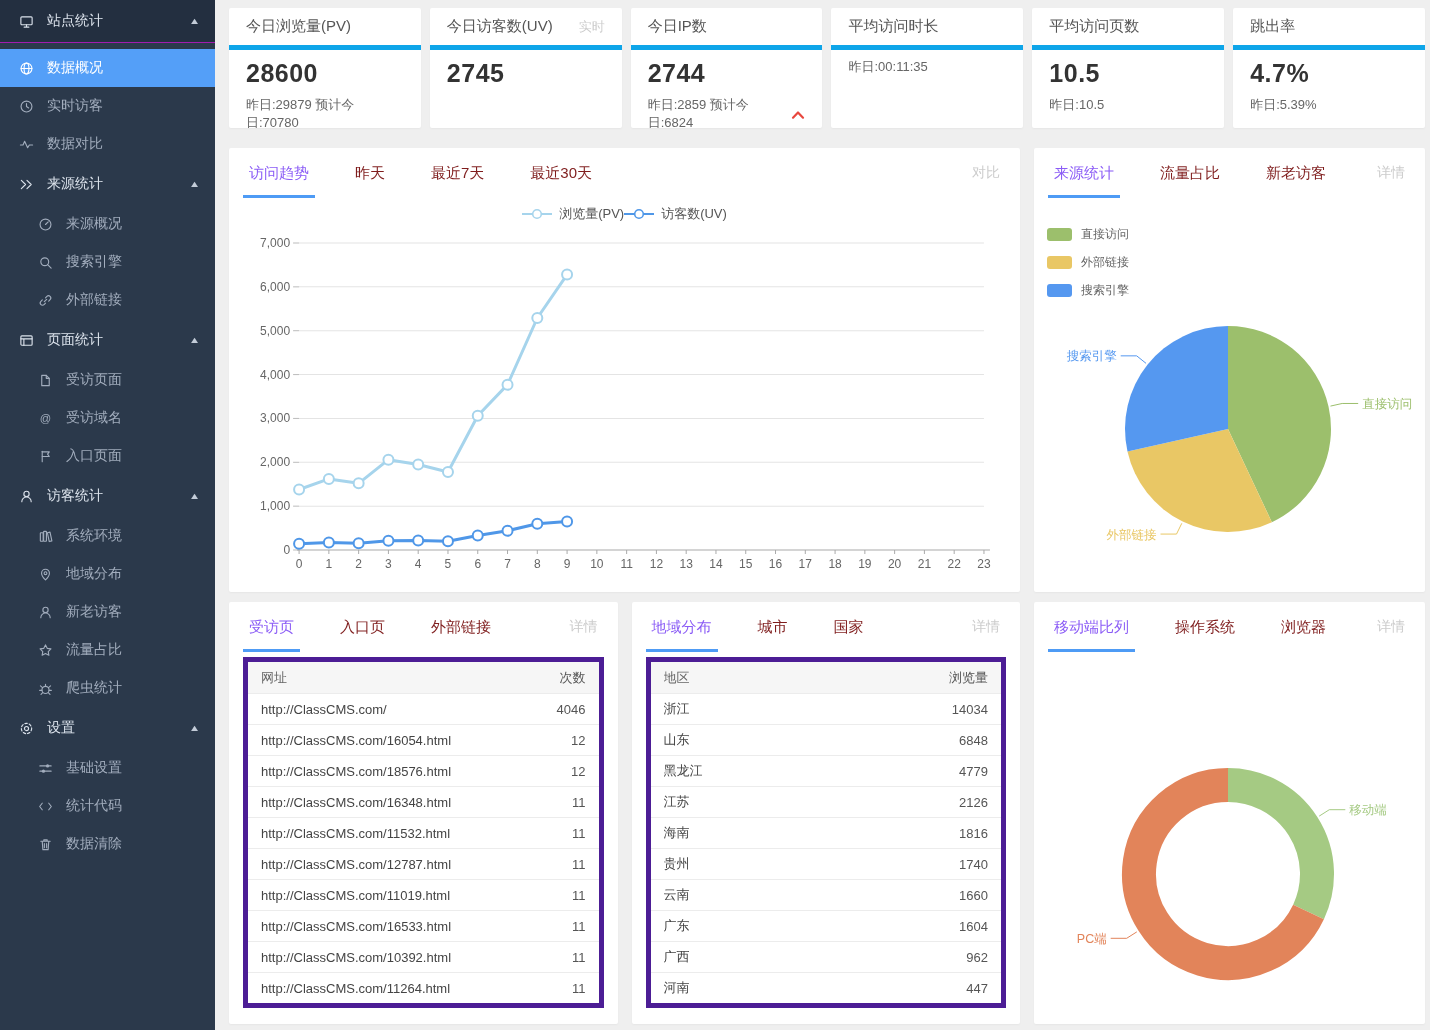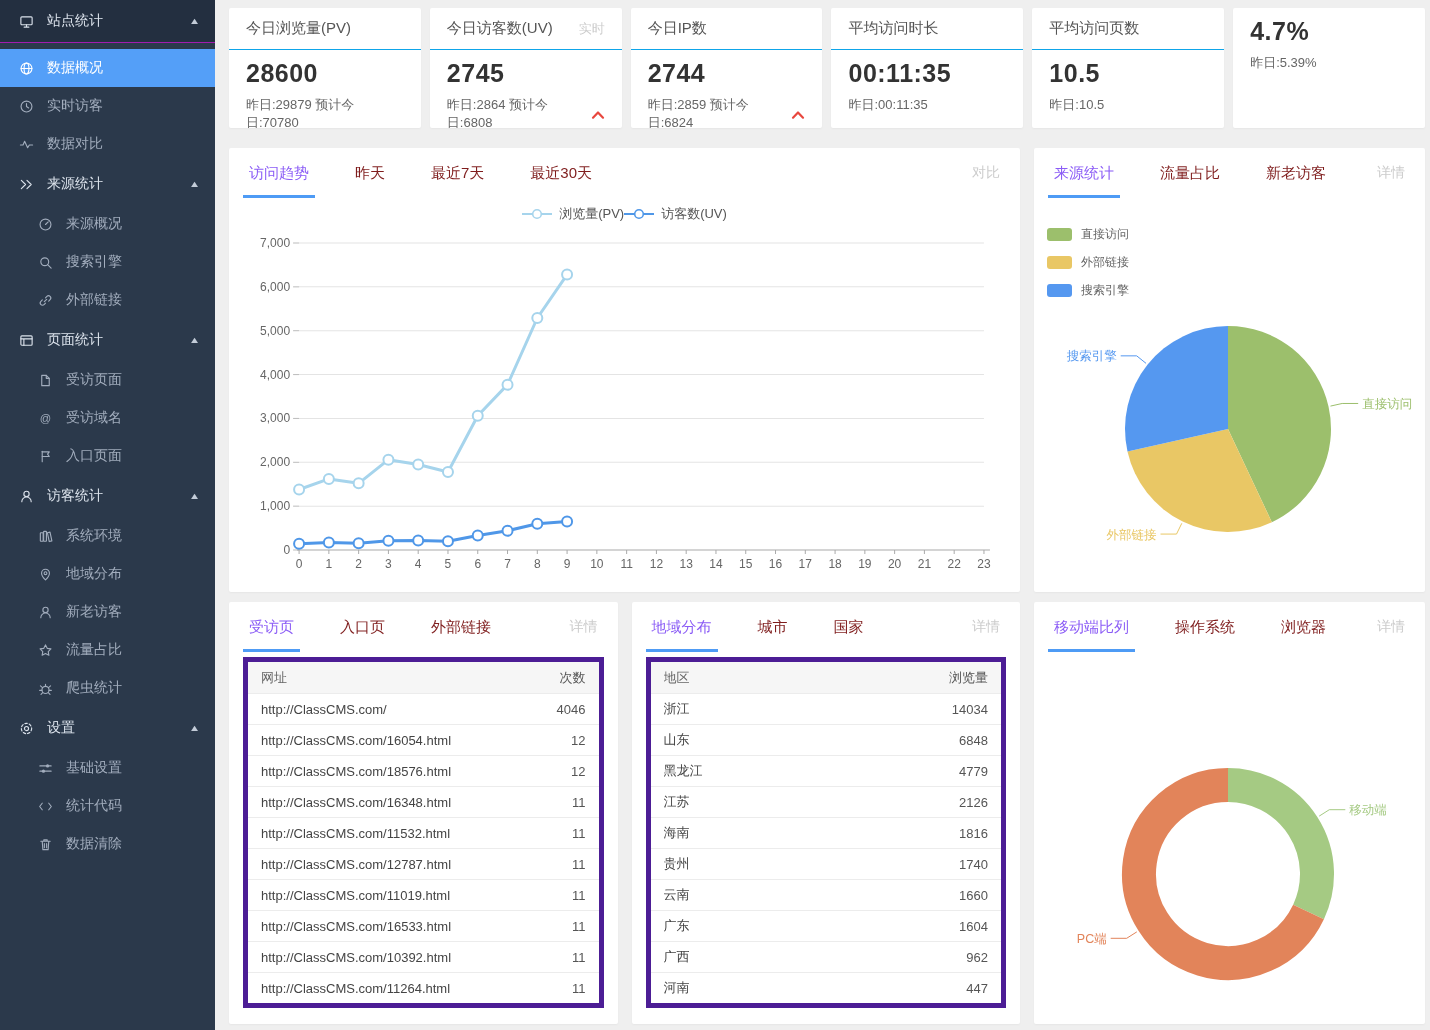--- a/index.html
+++ b/index.html
@@ -24,21 +24,21 @@
            justify-content:center; color:inherit; flex:none; }
   .sb-txt { white-space:nowrap; }
   .sb-caret { margin-left:auto; font-size:9px; color:#c3ccd8; transform:scaleX(1.3); }
 
   
   .content { flex:1; padding:8px 5px 8px 14px; overflow:hidden; }
 
   .cards { display:grid; grid-template-columns:repeat(6,1fr); gap:9px; height:120px; margin-bottom:20px; }
   .card { background:#fff; border-radius:2px; box-shadow:0 1px 2px rgba(0,0,0,.04); overflow:hidden; }
   .card-head { height:42px; display:flex; align-items:center; justify-content:space-between;
-               padding:0 17px; border-bottom:1px solid #0ea5e9; font-size:15px; color:#555; }
+               padding:0 17px; border-bottom:5px solid #0ea5e9; font-size:15px; color:#555; }
   .card-badge { color:#ccc; font-size:13px; cursor:pointer; }
   .card-value { padding:9px 17px 0; font-size:25px; font-weight:bold; color:#333; letter-spacing:.5px; }
   .card-foot { padding:8px 17px 0; font-size:13px; color:#666; display:flex; align-items:center; gap:7px; }
 
   .row-mid { display:grid; grid-template-columns:1fr 391px; gap:14px; margin-bottom:10px; }
   .row-mid > .panel { height:444px; }
   .row-bot { display:grid; grid-template-columns:1fr 1fr 391px; gap:14px; }
   .row-bot > .panel { height:422px; }
 
   .panel { background:#fff; border-radius:2px; box-shadow:0 1px 2px rgba(0,0,0,.04);
@@ -292,63 +292,60 @@
      <span>昨日:29879 预计今日:70780</span>
 
    </div>
  </div>
  <div class="card">
    <div class="card-head">
      <span>今日访客数(UV)</span>
      <span class="card-badge">实时</span>
    </div>
    <div class="card-value">2745</div>
-   <div class="card-foot">
-     <span>昨日:2864 预计今日:6808</span>
-     <svg viewBox="0 0 14 10" width="15" height="11">
-              <path d="M2 8.2L7 3l5 5.2" fill="none" stroke="#e8473e" stroke-width="2.2" stroke-linecap="round" stroke-linejoin="round"></path>
-            </svg>
-   </div>
  </div>
  <div class="card">
    <div class="card-head">
      <span>今日IP数</span>
 
    </div>
    <div class="card-value">2744</div>
    <div class="card-foot">
      <span>昨日:2859 预计今日:6824</span>
      <svg viewBox="0 0 14 10" width="15" height="11">
               <path d="M2 8.2L7 3l5 5.2" fill="none" stroke="#e8473e" stroke-width="2.2" stroke-linecap="round" stroke-linejoin="round"></path>
             </svg>
    </div>
  </div>
  <div class="card">
    <div class="card-head">
      <span>平均访问时长</span>
 
    </div>
-   <div class="card-value">00:11:35</div>
    <div class="card-foot">
      <span>昨日:00:11:35</span>
 
    </div>
  </div>
  <div class="card">
    <div class="card-head">
      <span>平均访问页数</span>
 
    </div>
    <div class="card-value">10.5</div>
    <div class="card-foot">
      <span>昨日:10.5</span>
 
    </div>
  </div>
  <div class="card">
+   <div class="card-head">
+     <span>跳出率</span>
+
+   </div>
    <div class="card-value">4.7%</div>
    <div class="card-foot">
      <span>昨日:5.39%</span>
 
    </div>
  </div>
       </div>
 
     <div class="row-mid">
       <section class="panel">

